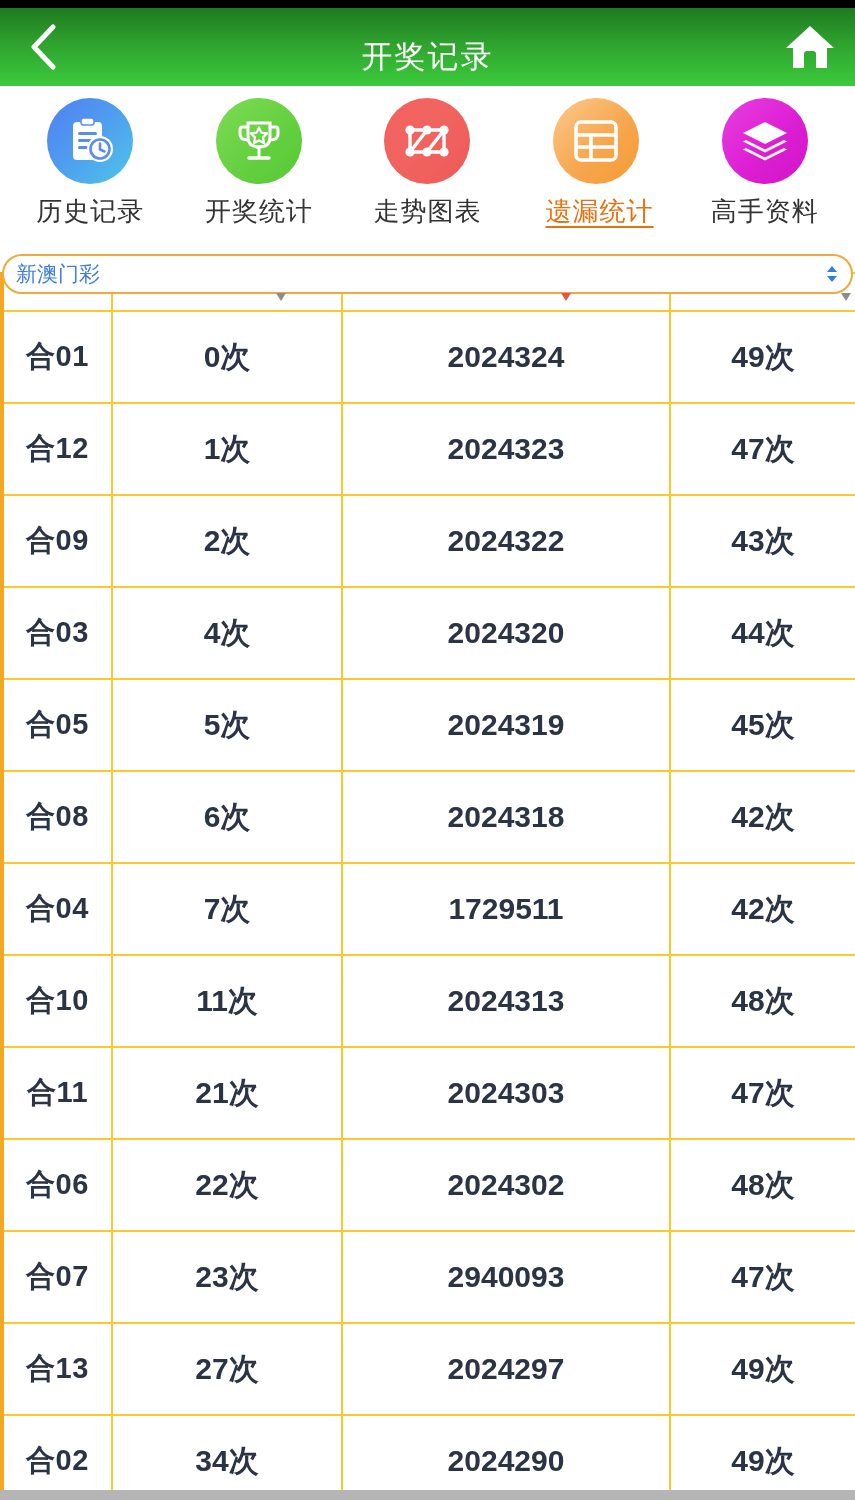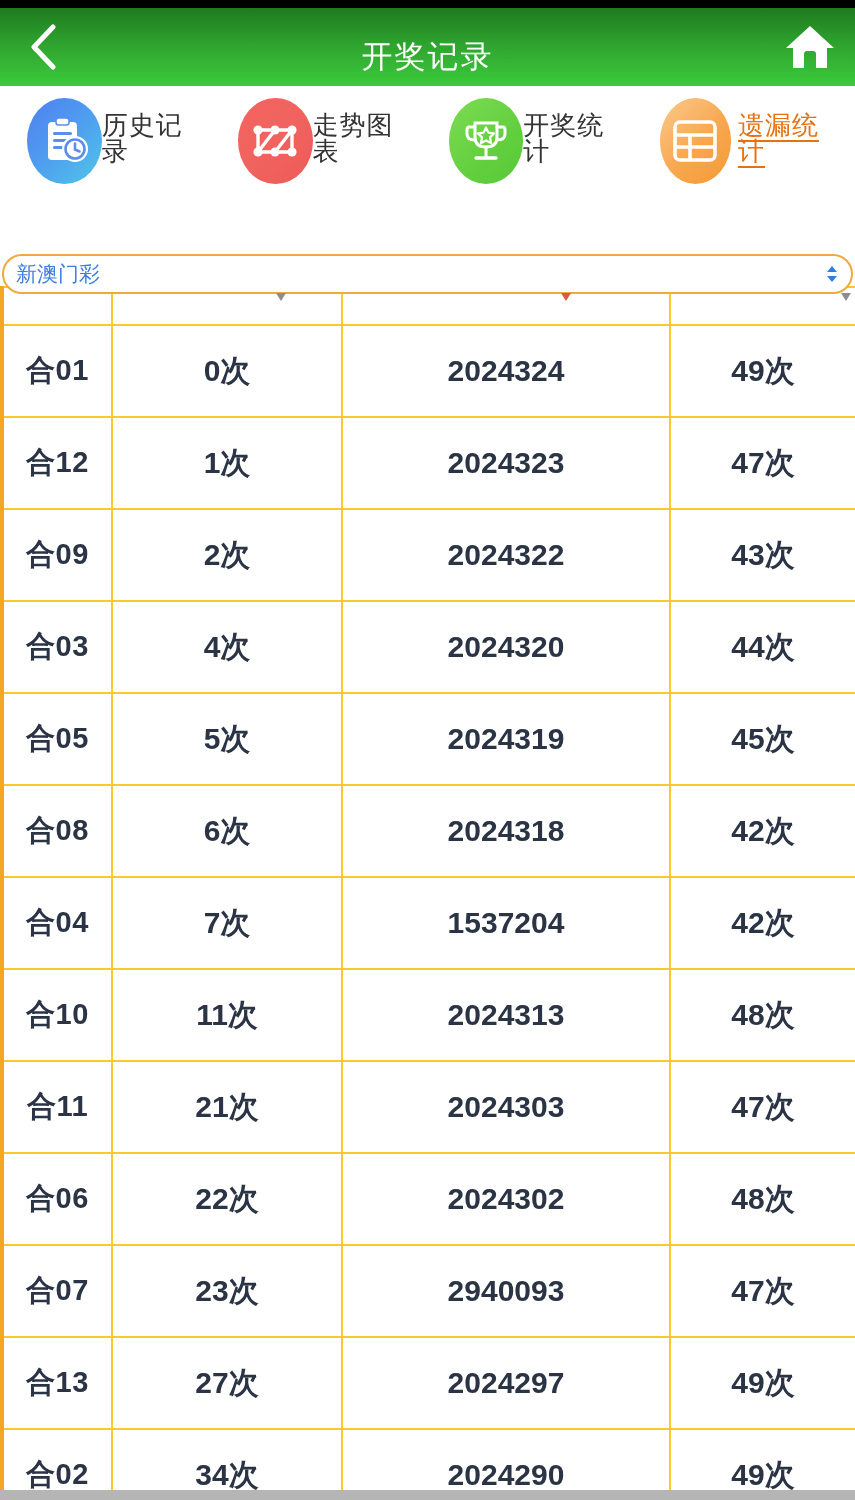--- a/index.html
+++ b/index.html
@@ -76,21 +76,22 @@
     align-items: flex-start;
     justify-content: space-around;
     padding: 12px 6px 4px 6px;
     background: #ffffff;
     height: 154px;
     box-sizing: border-box;
   }
   .nav-item {
     width: 168px;
     display: flex;
-    flex-direction: row;
+    flex-direction: column;
+    align-items: center;
     cursor: pointer;
   }
   .nav-circle {
     width: 86px;
     height: 86px;
     border-radius: 50%;
     display: flex;
     align-items: center;
     justify-content: center;
     overflow: hidden;
@@ -163,21 +164,21 @@
     border-left: 5px solid transparent;
     border-right: 5px solid transparent;
     border-top: 8px solid #8d8d8d;
     z-index: 6;
   }
   .caret-mark.red { border-top-color: #e0583f; }
 
   
   .table-wrap {
     position: absolute;
-    top: 286px;
+    top: 272px;
     left: 0;
     width: 855px;
     bottom: 10px;
     overflow: hidden;
   }
   table.miss-table {
     width: 855px;
     border-collapse: collapse;
     table-layout: fixed;
     background: #fff;
@@ -265,64 +266,76 @@
             <circle cx="36" cy="34" r="13" fill="#ffffff"></circle>
             <circle cx="36" cy="34" r="9.5" fill="none" stroke="#5b8df0" stroke-width="2.6"></circle>
             <path d="M36 28.5 L36 34.5 L40.5 36.5" fill="none" stroke="#5b8df0" stroke-width="2.6" stroke-linecap="round" stroke-linejoin="round"></path>
           </svg>
         </span>
       </div>
       <div class="nav-label">历史记录</div>
     </div>
 
     <div class="nav-item">
+      <div class="nav-circle c-stats">
+        <span>
+          <svg width="50" height="50" viewBox="0 0 50 50">
+            <path d="M14 7 L36 7 L36 21 Q36 31 25 31 Q14 31 14 21 Z" fill="none" stroke="#ffffff" stroke-width="3"></path>
+            <path d="M14 11 L8 11 Q6 11 6 14 L6 18 Q6 24 14 24" fill="none" stroke="#ffffff" stroke-width="3" stroke-linecap="round"></path>
+            <path d="M36 11 L42 11 Q44 11 44 14 L44 18 Q44 24 36 24" fill="none" stroke="#ffffff" stroke-width="3" stroke-linecap="round"></path>
+            <path d="M25 31 L25 40" stroke="#ffffff" stroke-width="3" stroke-linecap="round"></path>
+            <path d="M15 42 L35 42" stroke="#ffffff" stroke-width="3.4" stroke-linecap="round"></path>
+            <path d="M25 11.5 L27.4 16.6 L33 17.4 L29 21.4 L30 27 L25 24.4 L20 27 L21 21.4 L17 17.4 L22.6 16.6 Z" fill="none" stroke="#ffffff" stroke-width="2.2" stroke-linejoin="round"></path>
+          </svg>
+        </span>
+      </div>
+      <div class="nav-label">开奖统计</div>
+    </div>
+
+    <div class="nav-item">
       <div class="nav-circle c-trend">
         <span>
           <svg width="50" height="44" viewBox="0 0 50 44">
             <path d="M8 11 L42 11 M8 33 L42 33 M8 11 L8 33 M42 11 L42 33 M8 33 L25 11 M25 33 L42 11" stroke="#ffffff" stroke-width="3.4" fill="none" stroke-linecap="round"></path>
             <circle cx="8" cy="11" r="4.6" fill="#ffffff"></circle>
             <circle cx="25" cy="11" r="4.6" fill="#ffffff"></circle>
             <circle cx="42" cy="11" r="4.6" fill="#ffffff"></circle>
             <circle cx="8" cy="33" r="4.6" fill="#ffffff"></circle>
             <circle cx="25" cy="33" r="4.6" fill="#ffffff"></circle>
             <circle cx="42" cy="33" r="4.6" fill="#ffffff"></circle>
           </svg>
         </span>
       </div>
       <div class="nav-label">走势图表</div>
     </div>
 
-    <div class="nav-item">
-      <div class="nav-circle c-stats">
-        <span>
-          <svg width="50" height="50" viewBox="0 0 50 50">
-            <path d="M14 7 L36 7 L36 21 Q36 31 25 31 Q14 31 14 21 Z" fill="none" stroke="#ffffff" stroke-width="3"></path>
-            <path d="M14 11 L8 11 Q6 11 6 14 L6 18 Q6 24 14 24" fill="none" stroke="#ffffff" stroke-width="3" stroke-linecap="round"></path>
-            <path d="M36 11 L42 11 Q44 11 44 14 L44 18 Q44 24 36 24" fill="none" stroke="#ffffff" stroke-width="3" stroke-linecap="round"></path>
-            <path d="M25 31 L25 40" stroke="#ffffff" stroke-width="3" stroke-linecap="round"></path>
-            <path d="M15 42 L35 42" stroke="#ffffff" stroke-width="3.4" stroke-linecap="round"></path>
-            <path d="M25 11.5 L27.4 16.6 L33 17.4 L29 21.4 L30 27 L25 24.4 L20 27 L21 21.4 L17 17.4 L22.6 16.6 Z" fill="none" stroke="#ffffff" stroke-width="2.2" stroke-linejoin="round"></path>
-          </svg>
-        </span>
-      </div>
-      <div class="nav-label">开奖统计</div>
-    </div>
-
     <div class="nav-item active">
       <div class="nav-circle c-miss">
         <span>
           <svg width="48" height="46" viewBox="0 0 48 46">
             <rect x="4" y="4" width="40" height="38" rx="5" fill="none" stroke="#ffffff" stroke-width="3.6"></rect>
             <path d="M4 17 L44 17 M4 29 L44 29 M19 17 L19 42" stroke="#ffffff" stroke-width="3.6"></path>
           </svg>
         </span>
       </div>
       <div class="nav-label">遗漏统计</div>
     </div>
 
+    <div class="nav-item">
+      <div class="nav-circle c-expert">
+        <span>
+          <svg width="50" height="46" viewBox="0 0 50 46">
+            <path d="M25 4 L47 15 L25 26 L3 15 Z" fill="#ffffff"></path>
+            <path d="M6 22 L25 31.5 L44 22 L47 23.5 L25 34.5 L3 23.5 Z" fill="#ffffff"></path>
+            <path d="M6 30 L25 39.5 L44 30 L47 31.5 L25 42.5 L3 31.5 Z" fill="#ffffff"></path>
+          </svg>
+        </span>
+      </div>
+      <div class="nav-label">高手资料</div>
+    </div>
 
   </div>
 
   <div class="select-row">
 
     <div class="select-box">
       <span class="select-label">新澳门彩</span>
       <span class="select-arrows">
         <svg width="14" height="20" viewBox="0 0 14 20">
           <path d="M7 2 L12 8 L2 8 Z" fill="#2f7de0"></path>
@@ -387,21 +400,21 @@
           </tr>
           <tr>
             <td class="col-code">合08</td>
             <td>6次</td>
             <td>2024318</td>
             <td>42次</td>
           </tr>
           <tr>
             <td class="col-code">合04</td>
             <td>7次</td>
-            <td>1537204</td>
+            <td>1729511</td>
             <td>42次</td>
           </tr>
           <tr>
             <td class="col-code">合10</td>
             <td>11次</td>
             <td>2024313</td>
             <td>48次</td>
           </tr>
           <tr>
             <td class="col-code">合11</td>

